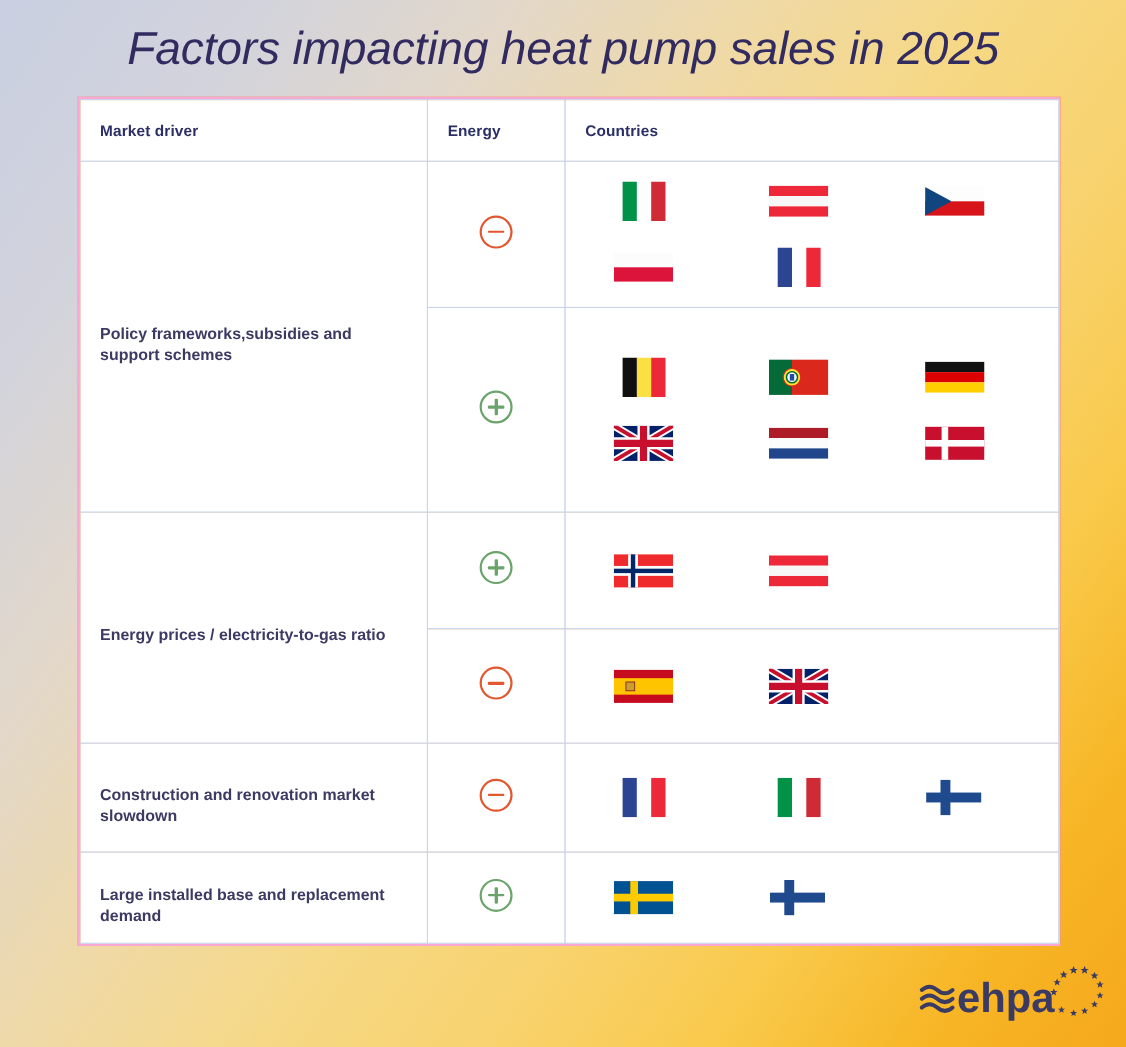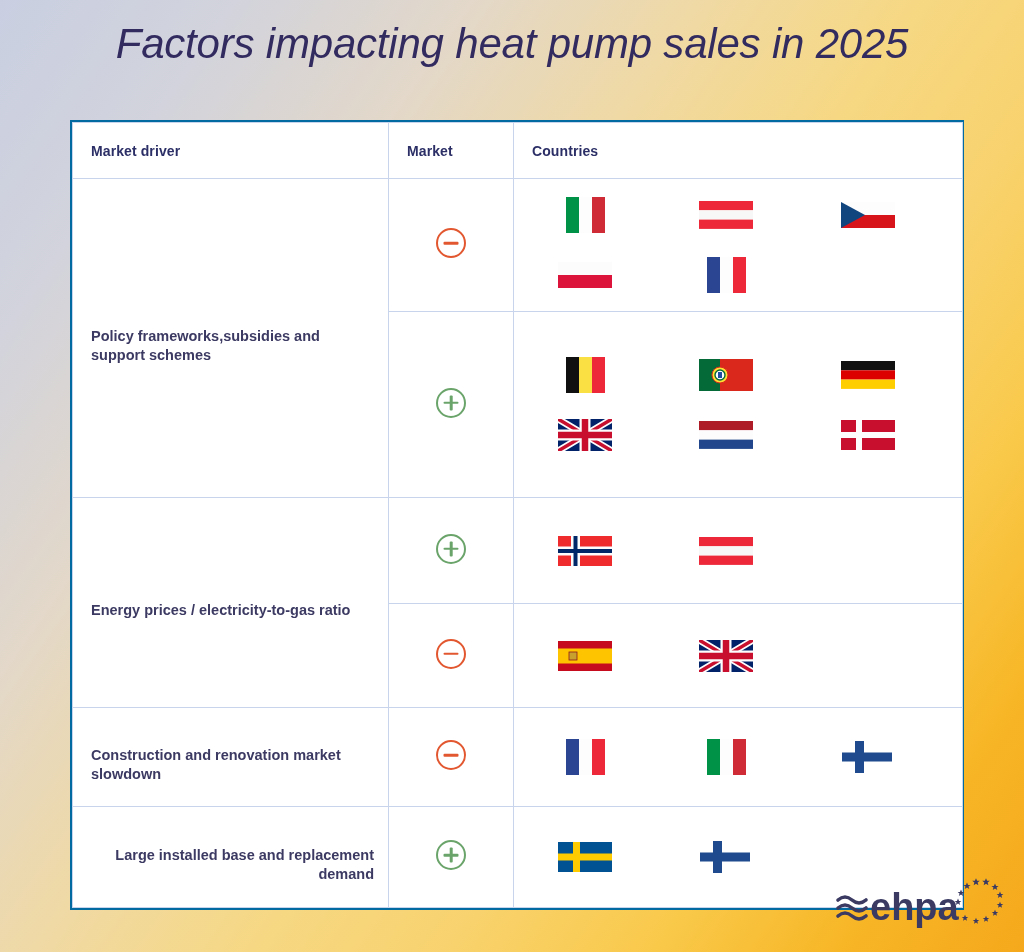--- a/index.html
+++ b/index.html
@@ -42,23 +42,22 @@
     font-style: italic;
   }
 
   
   .table-wrap {
     position: absolute;
     left: 70px;
     top: 88px;
     width: 894px;
     background: #f97316;
-    border: 2px solid #0369a1;
+    border: 2px solid #f9a8d4;
     box-shadow: 0 0 0 0 transparent;
-    margin-top: 32px;
   }
 
   table.matrix {
     width: 100%;
     border-collapse: collapse;
     table-layout: fixed;
   }
 
   table.matrix col.c-driver   { width: 316px; }
   table.matrix col.c-impact   { width: 125px; }
@@ -171,21 +170,21 @@
 <div class="table-wrap">
   <table class="matrix">
     <colgroup>
       <col class="c-driver">
         <col class="c-impact">
         <col class="c-country">
     </colgroup>
     <thead>
       <tr>
         <th>Market driver</th>
-        <th>Market</th>
+        <th>Energy</th>
         <th>Countries</th>
       </tr>
     </thead>
     <tbody id="tbody">
         <tr style="height: 133px;">
           <td class="driver" rowspan="2">Policy frameworks,subsidies and support schemes</td>
           <td class="impact"><span class="badge neg"><i class="bar-h"></i></span></td>
           <td class="countries">
             <div class="flag-grid">
               <div class="flag-cell" title="Italy">
@@ -361,21 +360,21 @@
               <div class="flag-cell" title="Finland">
                 <svg class="flag" viewBox="0 0 54 36">
                   <rect x="0" y="0" width="54" height="36" fill="#ffffff"></rect>
                   <rect x="14" y="2" width="9" height="32" fill="#1f4b8e"></rect>
                   <rect x="1" y="13.5" width="50" height="9" fill="#1f4b8e"></rect>
                 </svg>
               </div>
             </div>
           </td>
         </tr>
-        <tr style="height: 101px; text-align: right;">
+        <tr style="height: 83px;">
           <td class="driver" rowspan="1">Large installed base and replacement demand</td>
           <td class="impact"><span class="badge pos"><i class="bar-h"></i><i class="bar-v"></i></span></td>
           <td class="countries">
             <div class="flag-grid">
               <div class="flag-cell" title="Sweden">
                 <svg class="flag" viewBox="0 0 54 36">
                   <rect x="0" y="3" width="54" height="30" fill="#005293"></rect>
                   <rect x="15" y="3" width="7" height="30" fill="#fecb00"></rect>
                   <rect x="0" y="14.5" width="54" height="7" fill="#fecb00"></rect>
                 </svg>

